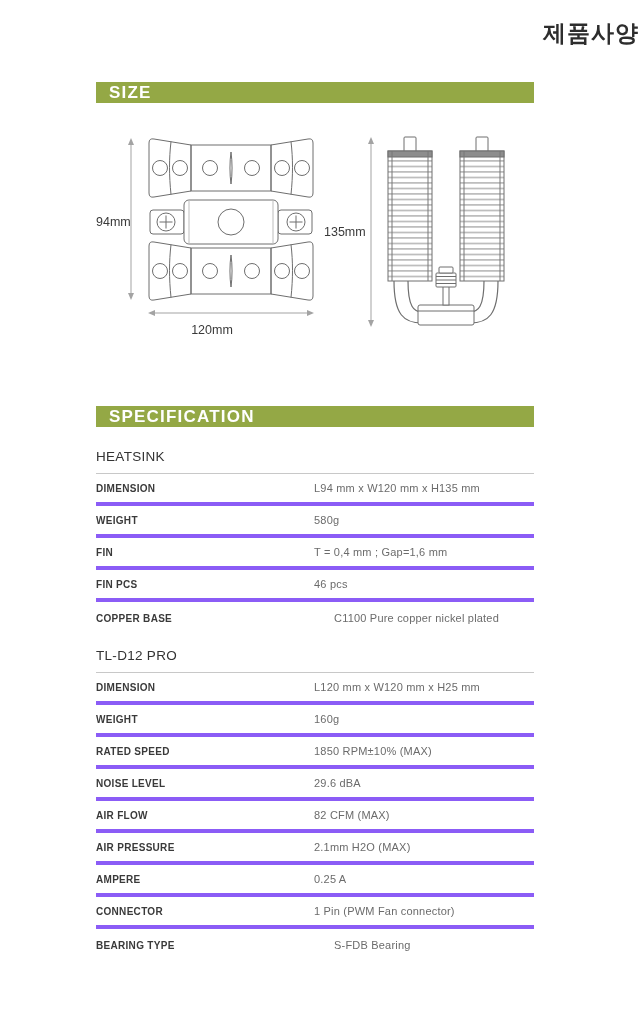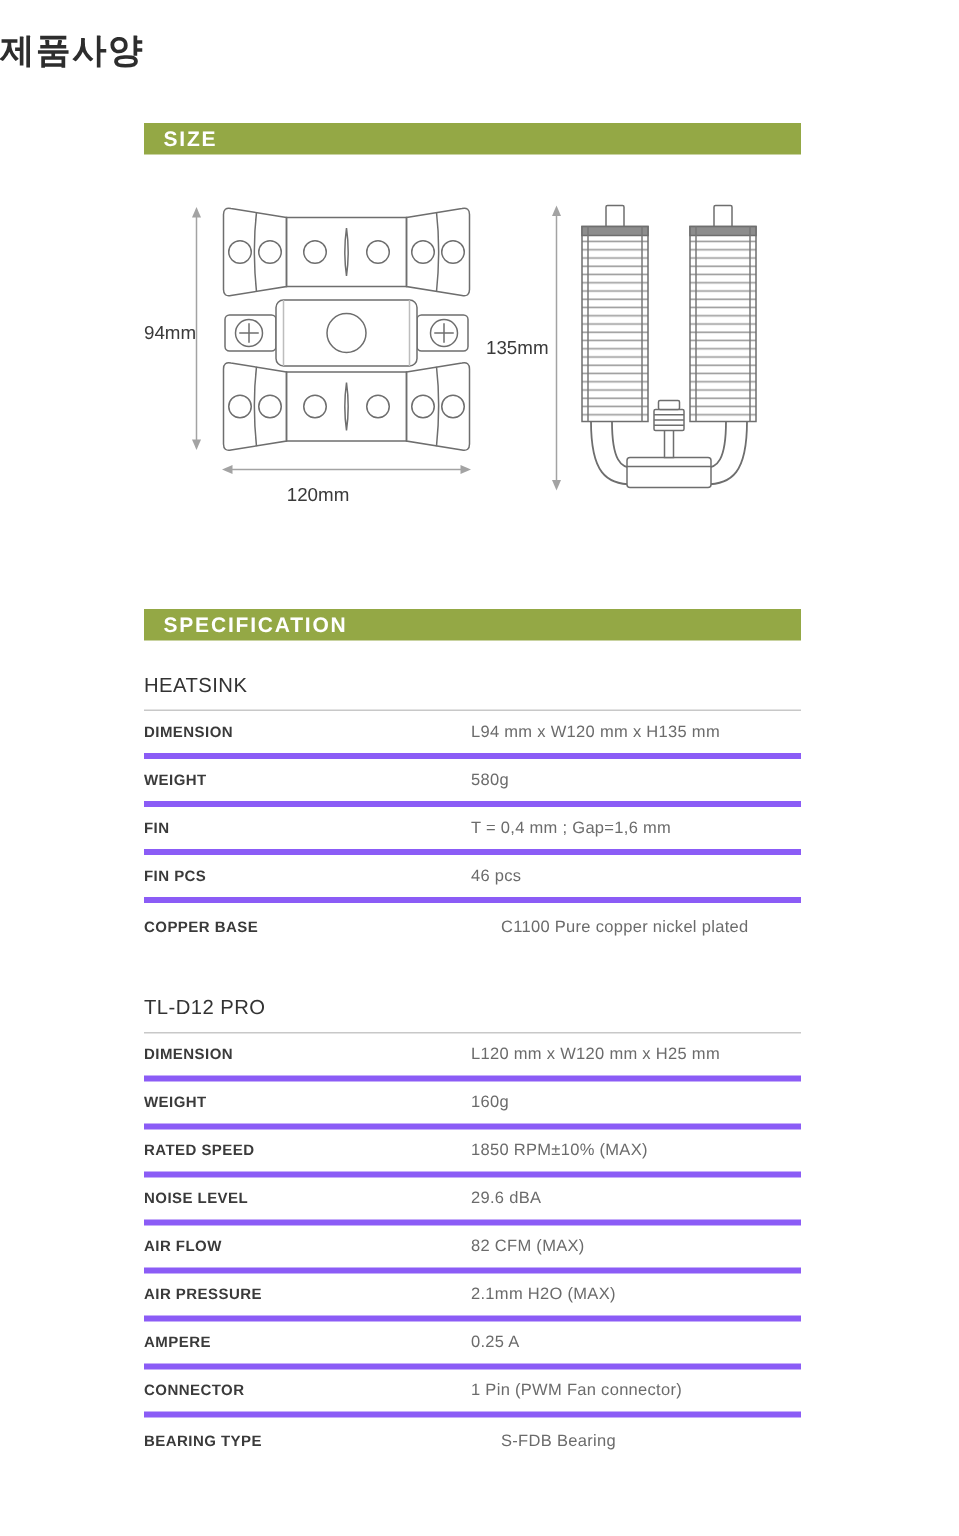--- a/index.html
+++ b/index.html
@@ -1,29 +1,29 @@
 <!DOCTYPE html>
 <html><head>
 <meta charset="utf-8">
 <style>
   * { margin:0; padding:0; box-sizing:border-box; }
   html,body { width:639px; height:1024px; background:#ffffff; overflow:hidden;
               font-family:"Liberation Sans", sans-serif; }
   .page { width:639px; height:1024px; padding-top:18px; }
-  .page-title { text-align:left; font-size:23px; font-weight:bold; color:#2d2d2d;
+  .page-title { text-align:right; font-size:23px; font-weight:bold; color:#2d2d2d;
                 letter-spacing:1px; }
   .content { width:438px; margin:33px 0 0 96px; }
   .section-bar { background:#94a845; height:21px; line-height:21px; padding-left:13px;
-                 color:#ffffff; font-size:14px; font-weight:bold; letter-spacing:1.2px; }
+                 color:#ffffff; font-size:17px; font-weight:bold; letter-spacing:1.2px; }
   .diagrams { display:flex; align-items:flex-start; margin-top:26px; height:212px;text-decoration:underline; }
   .diagrams svg { display:block; }
   svg text { font-family:"Liberation Sans", sans-serif; font-size:12.5px; fill:#3a3a3a; }
   .spec-wrap { margin-top:65px; }
   .spec-group { margin-top:22px; }
-  .spec-group.second { margin-top:30px; }
+  .spec-group.second { margin-top:14px; }
   .group-title { font-size:13.5px; font-weight:normal; color:#333333; letter-spacing:0.3px; }
   .group-divider { height:0; border-bottom:1px solid #c8c8c8; margin-top:9px; }
   .spec-row { display:flex; align-items:center; height:32px; border-bottom:4px solid #8b5cf6; }
   .spec-row.last { border-bottom:none;gap:20px; }
   .spec-label { width:218px; font-size:10px; font-weight:bold; color:#3a3a3a;
                 letter-spacing:0.3px; flex:0 0 218px; }
   .spec-value { font-size:11px; color:#6b6b6b; letter-spacing:0.2px; }
 </style>
 </head>
 <body>

